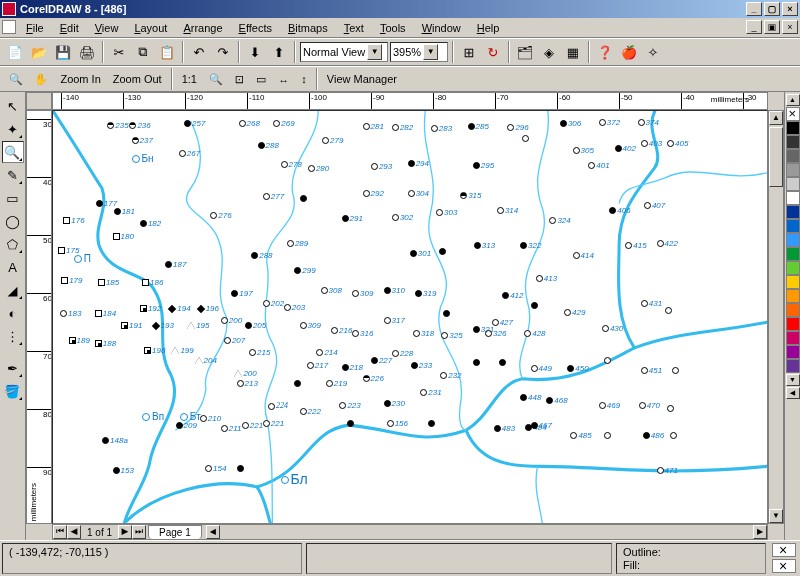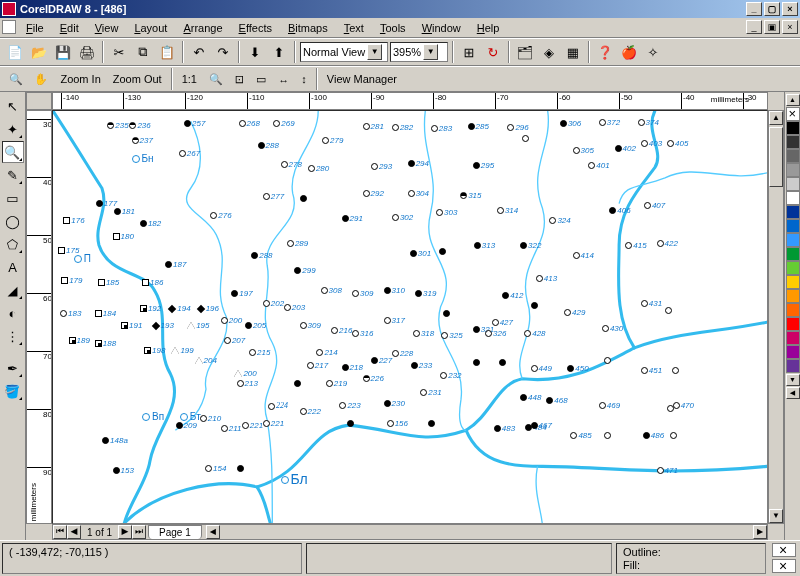--- a/index.html
+++ b/index.html
@@ -342,21 +342,21 @@
           <div class="pt" style="left: 551px; top: 245px;"><span class="dot"></span></div>
           <div class="pt" style="left: 587.75px; top: 255px;"><span class="dot"></span>451</div>
           <div class="pt" style="left: 619.25px; top: 255px;"><span class="dot"></span></div>
           <div class="pt" style="left: 183.5px; top: 268px;"><span class="dot"></span>213</div>
           <div class="pt" style="left: 241.25px; top: 268px;"><span class="dot f"></span></div>
           <div class="pt" style="left: 272.75px; top: 268px;"><span class="dot"></span>219</div>
           <div class="pt" style="left: 309.5px; top: 263px;"><span class="dot h"></span>226</div>
           <div class="pt" style="left: 467px; top: 282px;"><span class="dot f"></span>448</div>
           <div class="pt" style="left: 493.25px; top: 285px;"><span class="dot f"></span>468</div>
           <div class="pt" style="left: 545.75px; top: 290px;"><span class="dot"></span>469</div>
-          <div class="pt" style="left: 585.65px; top: 290px; margin-left: 34px;"><span class="dot"></span>470</div>
+          <div class="pt" style="left: 585.65px; top: 290px;"><span class="dot"></span>470</div>
           <div class="pt" style="left: 614px; top: 293px;"><span class="dot"></span></div>
           <div class="pt" style="left: 367.25px; top: 277px;"><span class="dot"></span>231</div>
           <div class="pt" style="left: 330.5px; top: 288px;"><span class="dot f"></span>230</div>
           <div class="pt" style="left: 286.4px; top: 290px;"><span class="dot"></span>223</div>
           <div class="pt" style="left: 246.5px; top: 296px;"><span class="dot"></span>222</div>
           <div class="pt" style="left: 215px; top: 290px; font-family: Liberation Serif, serif;"><span class="dot"></span>224</div>
           <div class="pt" style="left: 333.65px; top: 308px;"><span class="dot"></span>156</div>
           <div class="pt" style="left: 293.75px; top: 308px;"><span class="dot f"></span></div>
           <div class="pt" style="left: 374.6px; top: 308px;"><span class="dot f"></span></div>
           <div class="pt" style="left: 146.75px; top: 303px;"><span class="dot"></span>210</div>

